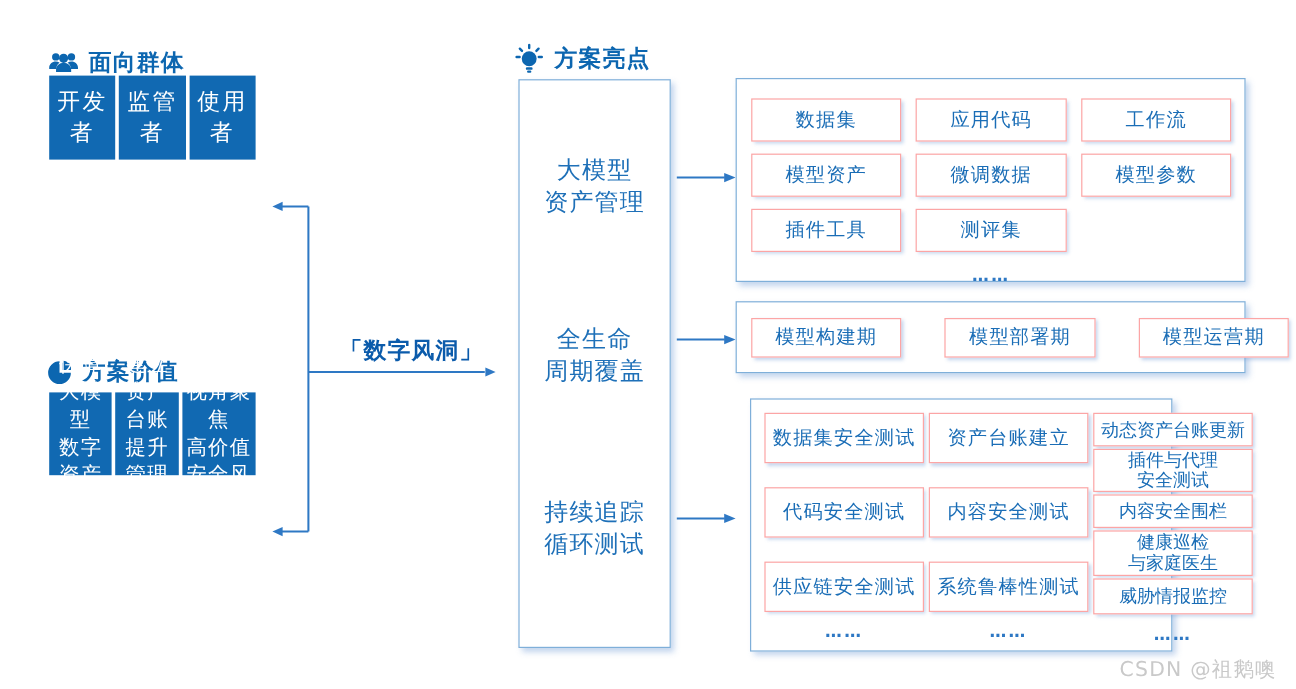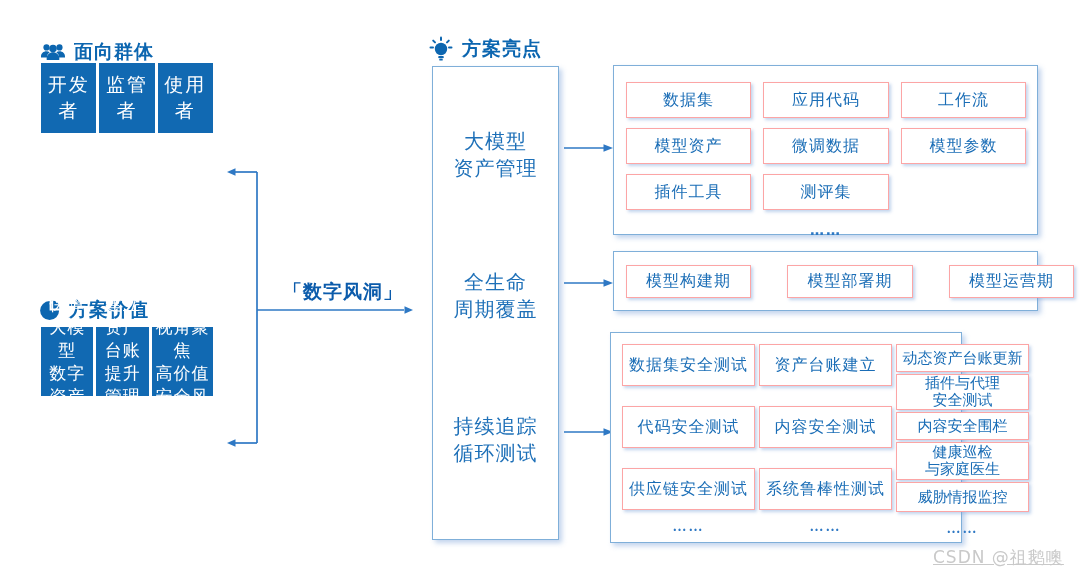--- a/index.html
+++ b/index.html
@@ -47,21 +47,21 @@
   .g3col.wide .cell:nth-child(3){margin-bottom:0;}
   .g3col.narrow .cell{margin-bottom:2px;font-size:15px;line-height:17px;letter-spacing:0;}
   .dots{color:#2e78c4;font-size:14px;font-weight:bold;text-align:center;letter-spacing:2px;line-height:18px;}
   .g1 .dots{grid-column:1/4;margin-top:1px;}
   .g3col .dots{margin-top:8px;}
   
   .connector,.h-arrow{position:absolute;}
   .connector path,.h-arrow path{stroke:#2e78c4;stroke-width:1.7;fill:none;}
   .connector polygon,.h-arrow polygon{fill:#2e78c4;stroke:none;}
   .wind-label{position:absolute;color:#0b5bab;font-size:19px;font-weight:bold;letter-spacing:1px;}
-  .watermark{position:absolute;color:#c9c9c9;font-size:17px;letter-spacing:1px;text-decoration:underline;}
+  .watermark{position:absolute;color:#c9c9c9;font-size:17px;letter-spacing:1px;}
 </style>
 </head>
 <body>
 
 <div class="canvas">
 
   <div class="sec-header" style="left:40px;top:39px;">
     <svg width="26" height="20" viewBox="0 0 26 20">
       <g fill="#0c66b0">
         <circle cx="6.5" cy="5.4" r="3.1"></circle>
@@ -162,21 +162,21 @@
     <div class="cell">测评集</div>
     <div class="dots">……</div>
   </div>
 
   <div class="panel grid3 g2" style="left:613px;top:251px;width:425px;height:60px;">
     <div class="cell">模型构建期</div>
     <div class="cell">模型部署期</div>
     <div class="cell">模型运营期</div>
   </div>
 
-  <div class="panel" style="left:610px;top:332px;width:352px;height:211px;font-family:Liberation Serif, serif;">
+  <div class="panel" style="left:625px;top:332px;width:352px;height:211px;">
     <div class="g3col wide" style="left:11px;top:11px;">
       <div class="cell">数据集安全测试</div>
       <div class="cell">代码安全测试</div>
       <div class="cell">供应链安全测试</div>
       <div class="dots">……</div>
     </div>
     <div class="g3col wide" style="left:148px;top:11px;">
       <div class="cell">资产台账建立</div>
       <div class="cell">内容安全测试</div>
       <div class="cell">系统鲁棒性测试</div>

